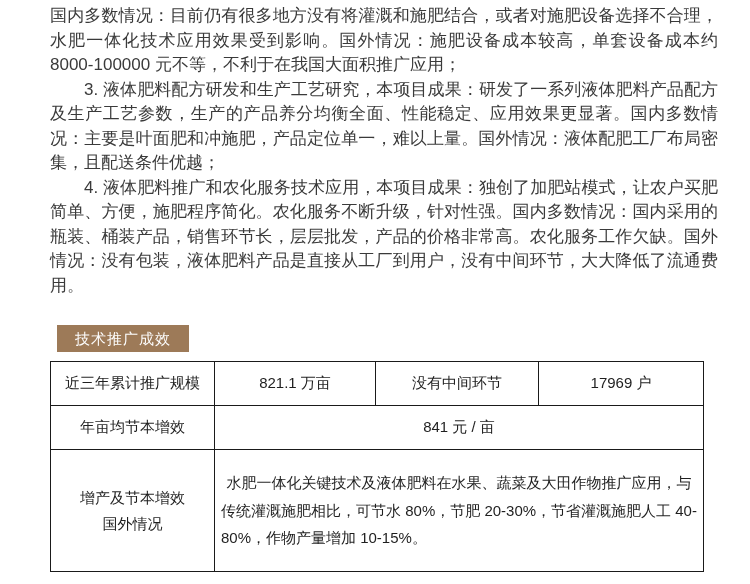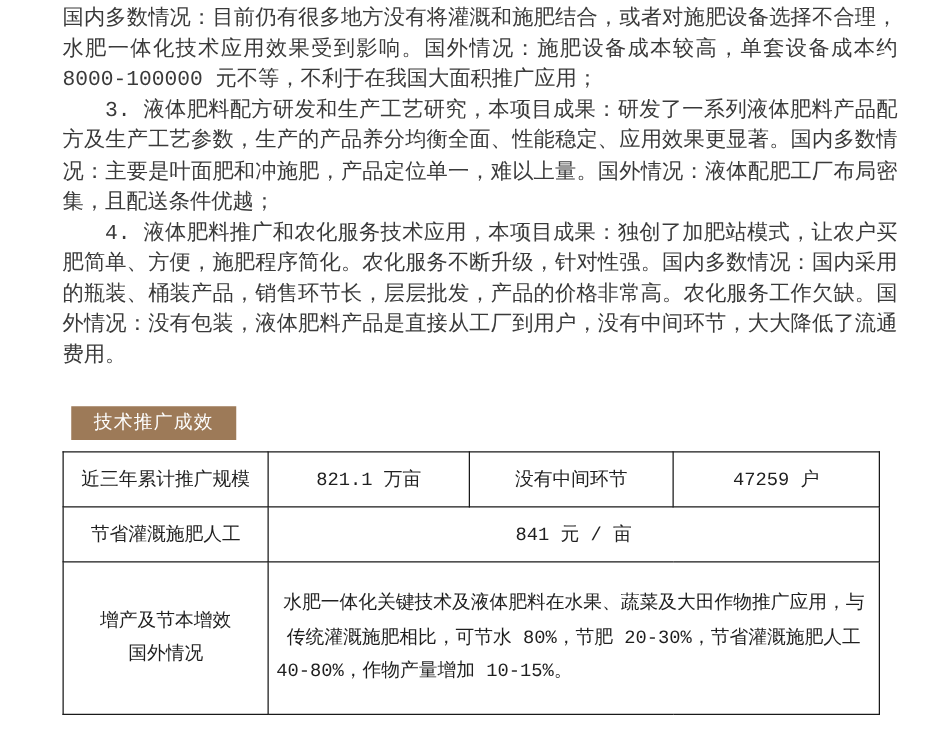--- a/index.html
+++ b/index.html
@@ -1,15 +1,15 @@
 <!DOCTYPE html>
 <html><head>
 <meta charset="utf-8">
 <style>
-  * { margin: 0; padding: 0; box-sizing: border-box; font-family: Liberation Mono, monospace; }
+  * { margin: 0; padding: 0; box-sizing: border-box; }
   html, body { background: #ffffff; }
   body {
     width: 750px;
     height: 584px;
     overflow: hidden;
     font-family: "Liberation Sans", "DejaVu Sans", sans-serif;
     color: #3a3a3a;
   }
   .page {
     width: 750px;
@@ -86,24 +86,24 @@
       <col style="width:164px">
       <col style="width:161px">
       <col style="width:163px">
       <col style="width:165px">
     </colgroup>
     <tbody>
       <tr class="row-metrics">
         <td>近三年累计推广规模</td>
         <td>821.1 万亩</td>
         <td>没有中间环节</td>
-        <td>47259 户</td>
+        <td>17969 户</td>
       </tr>
       <tr class="row-saving">
-        <td>节省灌溉施肥人工</td>
+        <td>年亩均节本增效</td>
         <td colspan="3">841 元 / 亩</td>
       </tr>
       <tr class="row-detail">
         <td class="detail-label">增产及节本增效
 国外情况</td>
         <td colspan="3" class="detail-value">水肥一体化关键技术及液体肥料在水果、蔬菜及大田作物推广应用，与传统灌溉施肥相比，可节水 80%，节肥 20-30%，节省灌溉施肥人工 40-80%，作物产量增加 10-15%。</td>
       </tr>
     </tbody>
   </table>
 

